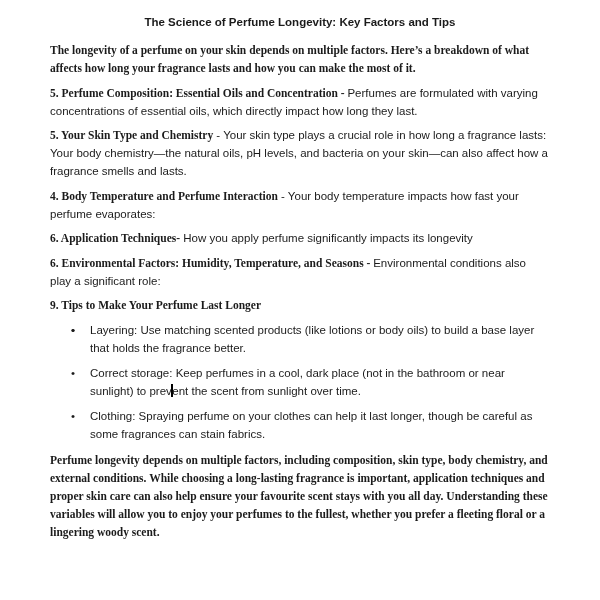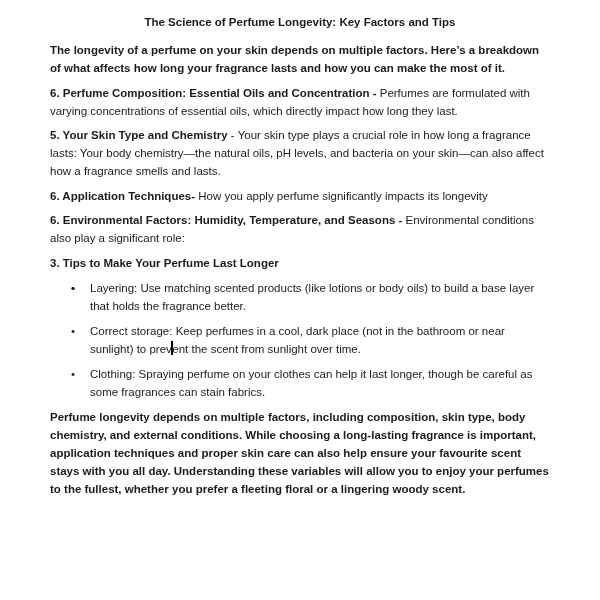--- a/index.html
+++ b/index.html
@@ -18,21 +18,21 @@
     line-height: 18px;
     color: #1b1b1b;
     cursor: text;
   }
   .title {
     font-weight: 700;
     text-align: center;
     margin-bottom: 10px;
   }
   .para { margin-bottom: 6.5px; }
-  .bold { font-weight: 700; }
+  .bold { font-weight: 700; font-family: Liberation Serif, serif; }
   .tips-list {
     list-style: none;
     margin: 2px 0 7.5px 0;
   }
   .tip-item {
     position: relative;
     padding-left: 40px;
     margin-bottom: 7px;
   }
   .bullet {
@@ -53,31 +53,32 @@
 </style>
 </head>
 <body>
 
 <div class="doc">
 
   <p class="title">The Science of Perfume Longevity: Key Factors and Tips</p>
 
   <p class="para bold">The longevity of a perfume on your skin depends on multiple factors. Here’s a breakdown of what affects how long your fragrance lasts and how you can make the most of it.</p>
 
-  <p class="para"><span class="bold">6. Perfume Composition: Essential Oils and Concentration - </span><span>Perfumes are formulated with varying concentrations of essential oils, which directly impact how long they last.</span></p>
+  <p class="para"><span class="bold">5. Perfume Composition: Essential Oils and Concentration - </span><span>Perfumes are formulated with varying concentrations of essential oils, which directly impact how long they last.</span></p>
 
 
   <p class="para"><span class="bold">5. Your Skin Type and Chemistry</span><span> - Your skin type plays a crucial role in how long a fragrance lasts: Your body chemistry—the natural oils, pH levels, and bacteria on your skin—can also affect how a fragrance smells and lasts.</span></p>
 
+  <p class="para"><span class="bold">4. Body Temperature and Perfume Interaction</span><span> - Your body temperature impacts how fast your perfume evaporates:</span></p>
 
   <p class="para"><span class="bold">6. Application Techniques-</span><span> How you apply perfume significantly impacts its longevity</span></p>
 
   <p class="para"><span class="bold">6. Environmental Factors: Humidity, Temperature, and Seasons - </span><span>Environmental conditions also play a significant role:</span></p>
 
-  <p class="para bold">3. Tips to Make Your Perfume Last Longer</p>
+  <p class="para bold">9. Tips to Make Your Perfume Last Longer</p>
 
   <ul class="tips-list">
     <li class="tip-item"><span class="bullet">•</span></li>
     <li class="tip-item"><span class="bullet">•</span><span>Layering: Use matching scented products (like lotions or body oils) to build a base layer that holds the fragrance better.</span></li>
     <li class="tip-item"><span class="bullet">•</span><span>Correct storage: Keep perfumes in a cool, dark place (not in the bathroom or near sunlight) to prev</span><span class="caret"></span><span>ent the scent from sunlight over time.</span></li>
     <li class="tip-item"><span class="bullet">•</span><span>Clothing: Spraying perfume on your clothes can help it last longer, though be careful as some fragrances can stain fabrics.</span></li>
   </ul>
 
   <p class="para bold">Perfume longevity depends on multiple factors, including composition, skin type, body chemistry, and external conditions. While choosing a long-lasting fragrance is important, application techniques and proper skin care can also help ensure your favourite scent stays with you all day. Understanding these variables will allow you to enjoy your perfumes to the fullest, whether you prefer a fleeting floral or a lingering woody scent.</p>
 

